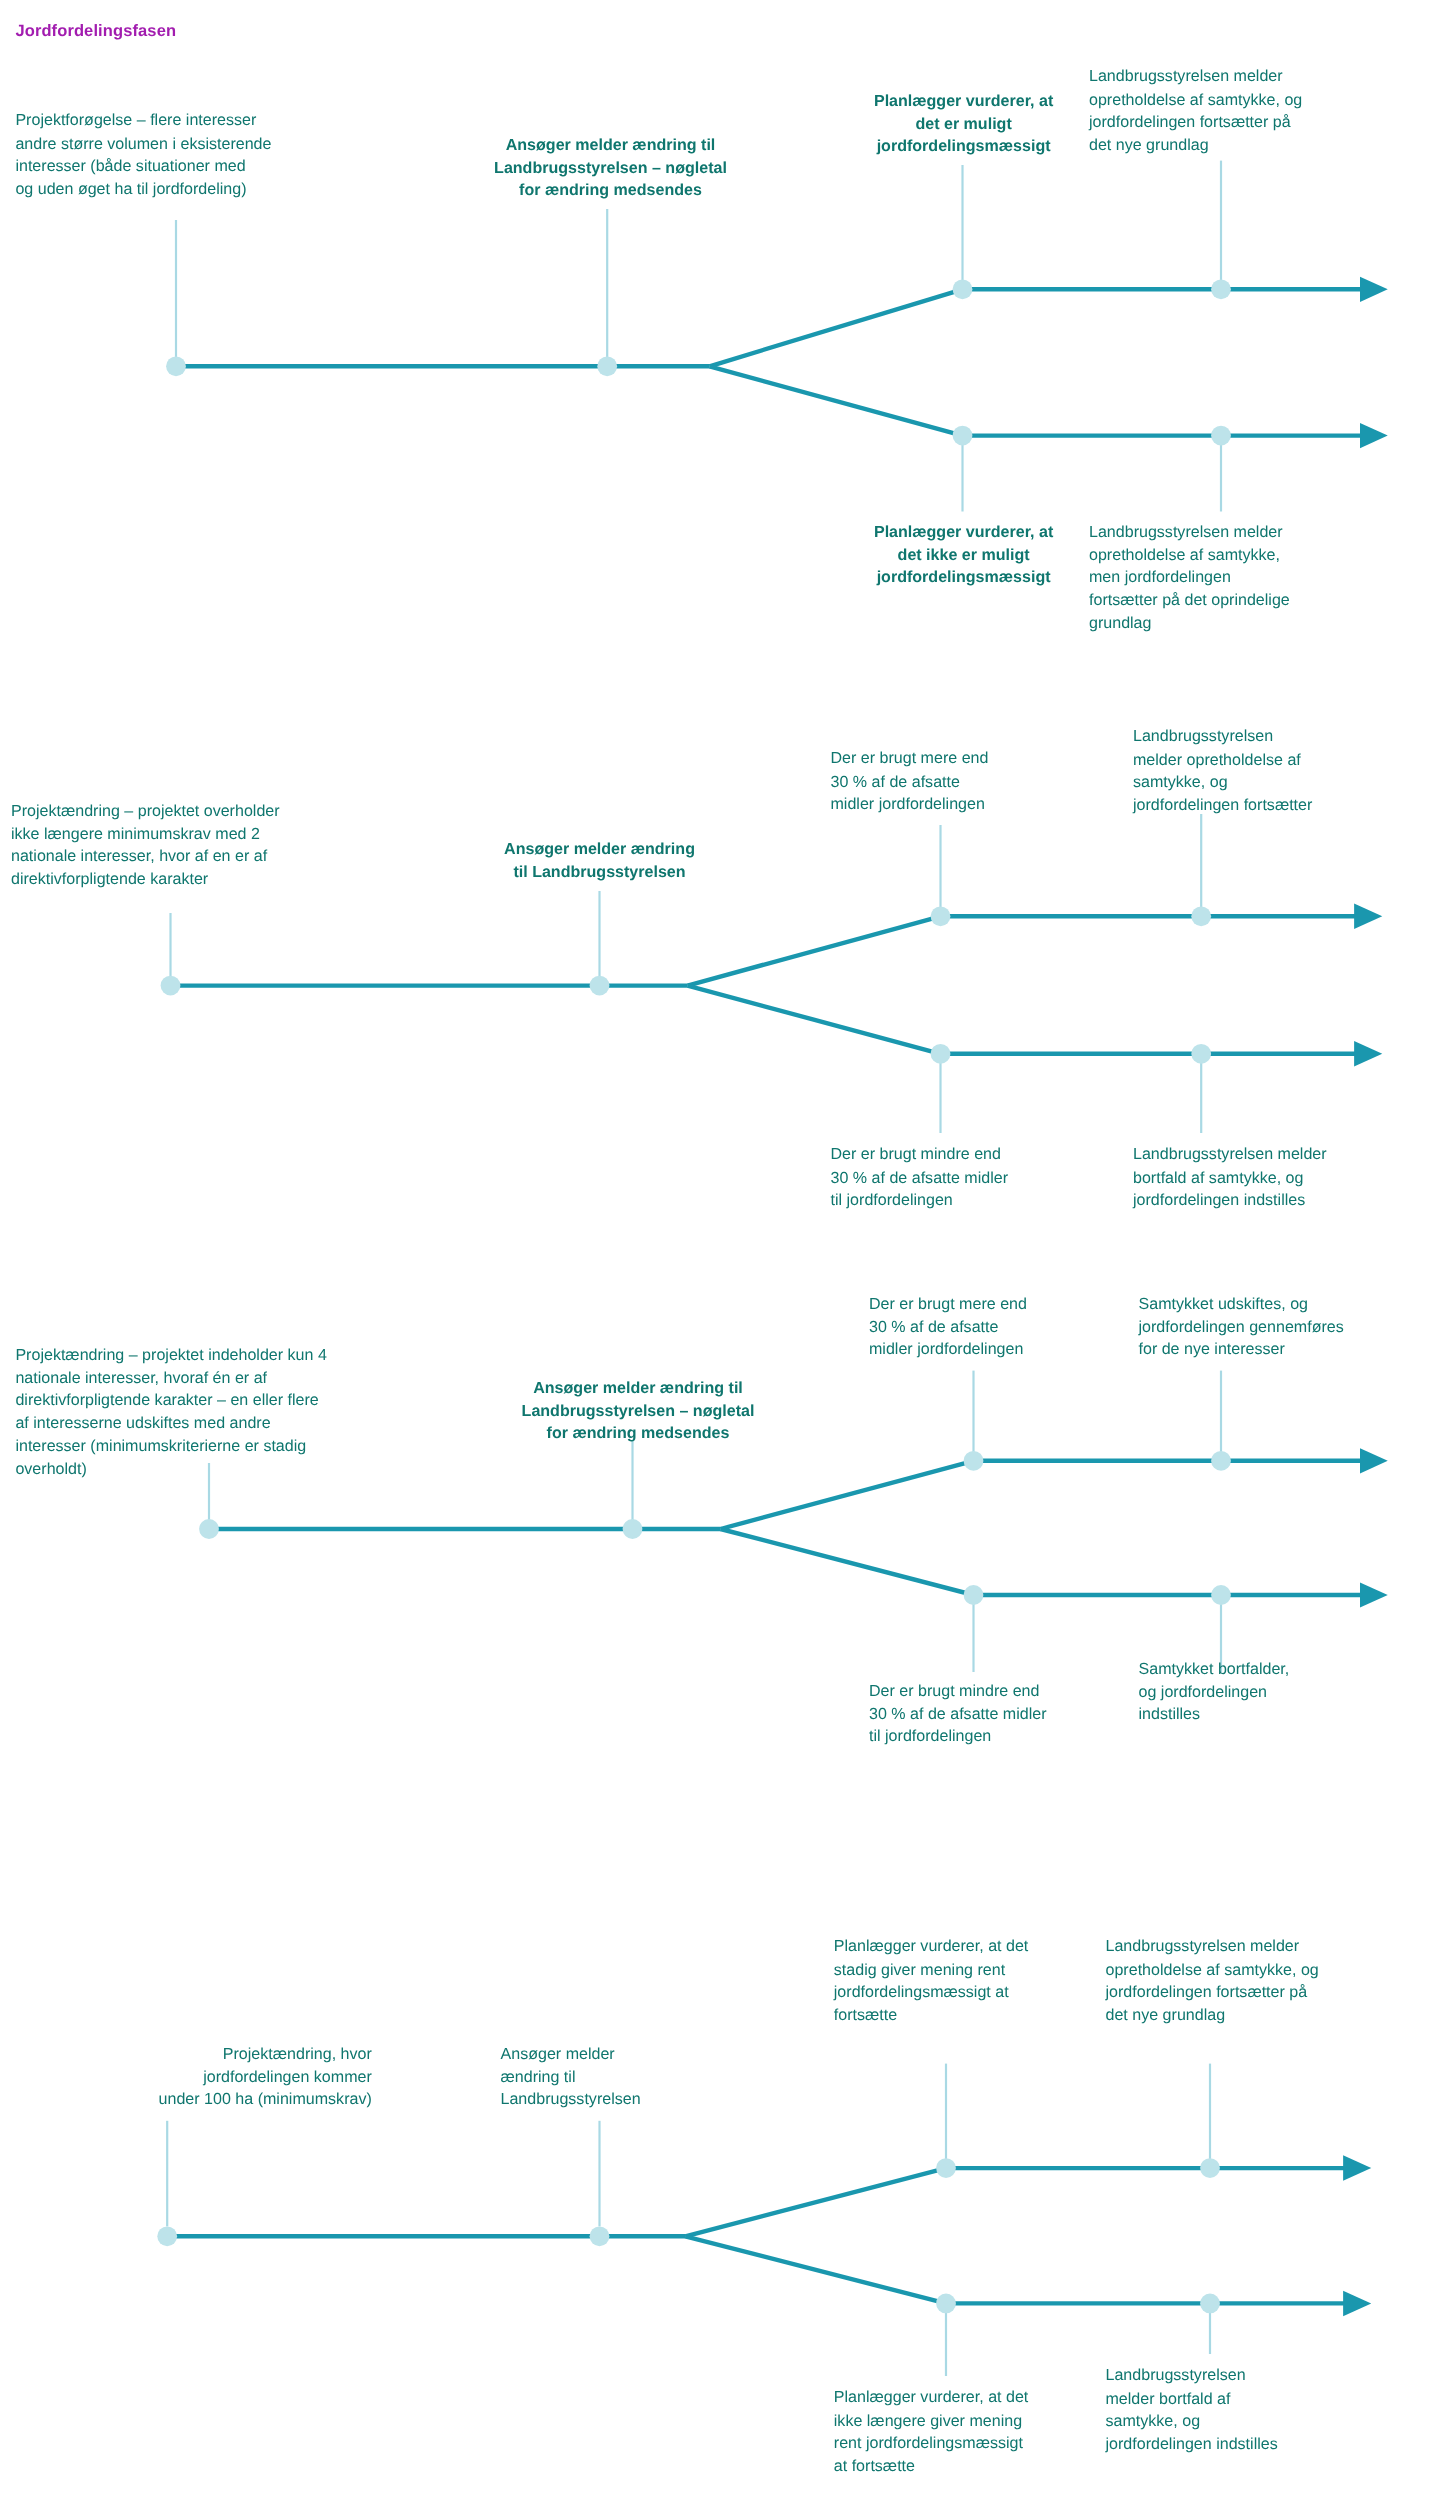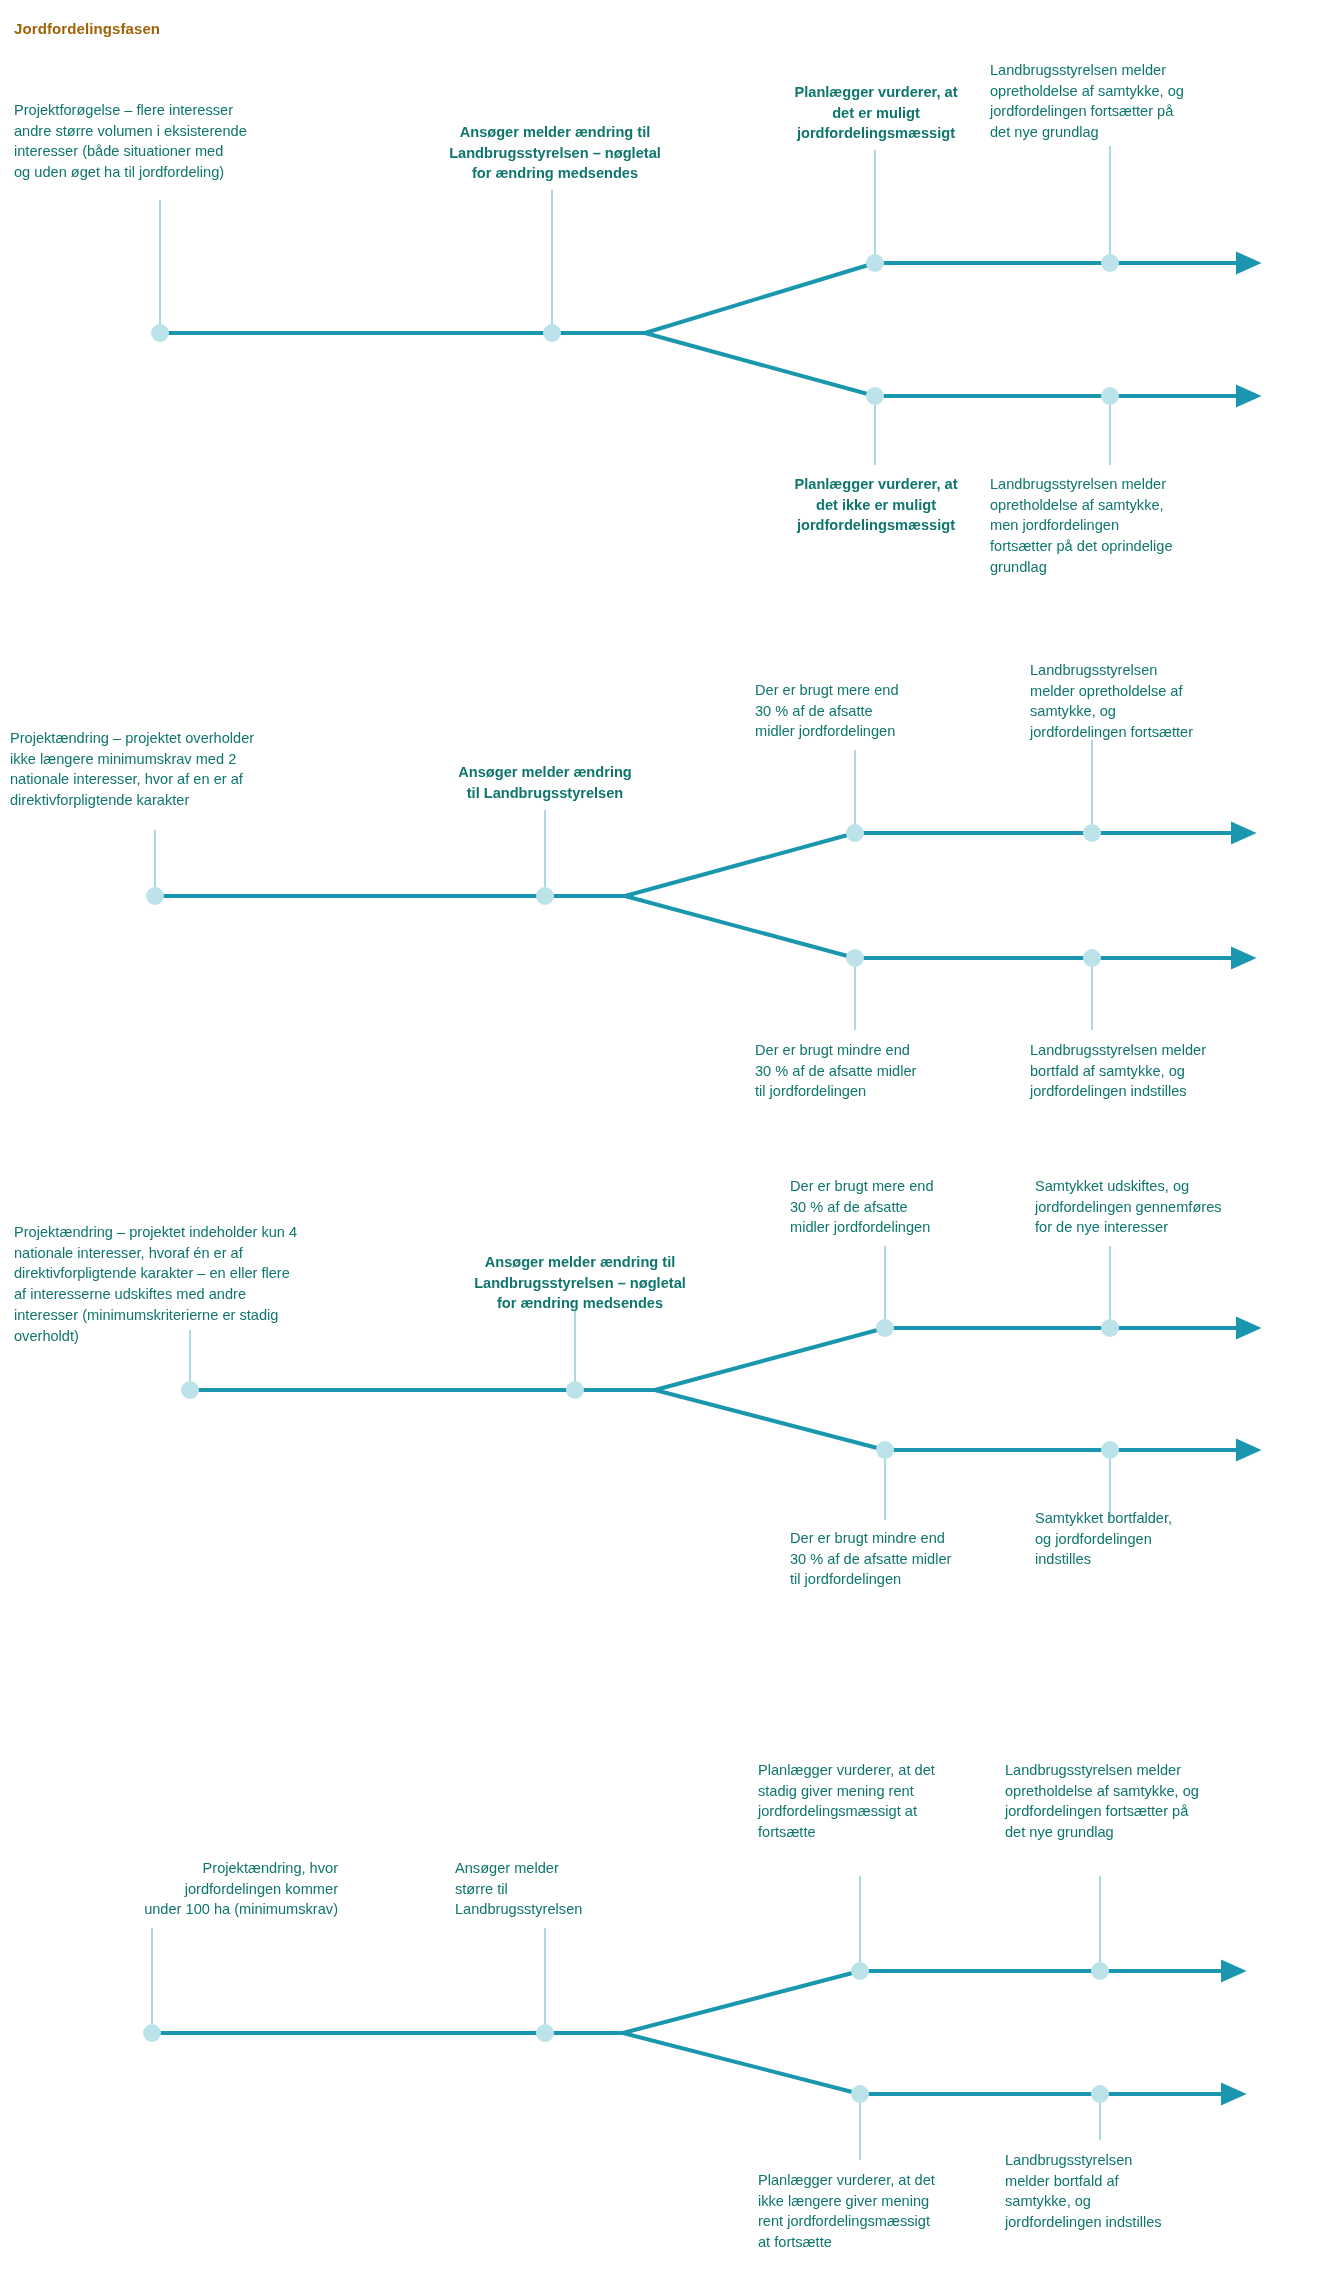--- a/index.html
+++ b/index.html
@@ -14,21 +14,21 @@
     position: relative;
     font-family: "Liberation Sans", sans-serif;
     overflow: hidden;
   }
   #page-title {
     position: absolute;
     left: 14px;
     top: 10px;
     font-size: 15px;
     font-weight: bold;
-    color: #a16207;
+    color: #a21caf;
     letter-spacing: 0.1px;
     white-space: nowrap;
   }
   #diagram-canvas {
     position: absolute;
     left: 0;
     top: 0;
     width: 1320px;
     height: 2276px;
   }
@@ -202,21 +202,21 @@
       <div class="node-label align-left" style="left: 790px; top: 1528px; width: 250px;">Der er brugt mindre end
 30 % af de afsatte midler
 til jordfordelingen</div>
       <div class="node-label align-left" style="left: 1035px; top: 1508px; width: 270px;">Samtykket bortfalder,
 og jordfordelingen
 indstilles</div>
       <div class="node-label align-left" style="left: 38px; top: 1858px; width: 300px; text-align: right;">Projektændring, hvor
 jordfordelingen kommer
 under 100 ha (minimumskrav)</div>
       <div class="node-label align-left" style="left: 455px; top: 1858px; width: 270px;">Ansøger melder
-større til
+ændring til
 Landbrugsstyrelsen</div>
       <div class="node-label align-left" style="left: 758px; top: 1760px; width: 270px;">Planlægger vurderer, at det
 stadig giver mening rent
 jordfordelingsmæssigt at
 fortsætte</div>
       <div class="node-label align-left" style="left: 1005px; top: 1760px; width: 290px;">Landbrugsstyrelsen melder
 opretholdelse af samtykke, og
 jordfordelingen fortsætter på
 det nye grundlag</div>
       <div class="node-label align-left" style="left: 758px; top: 2170px; width: 270px;">Planlægger vurderer, at det

